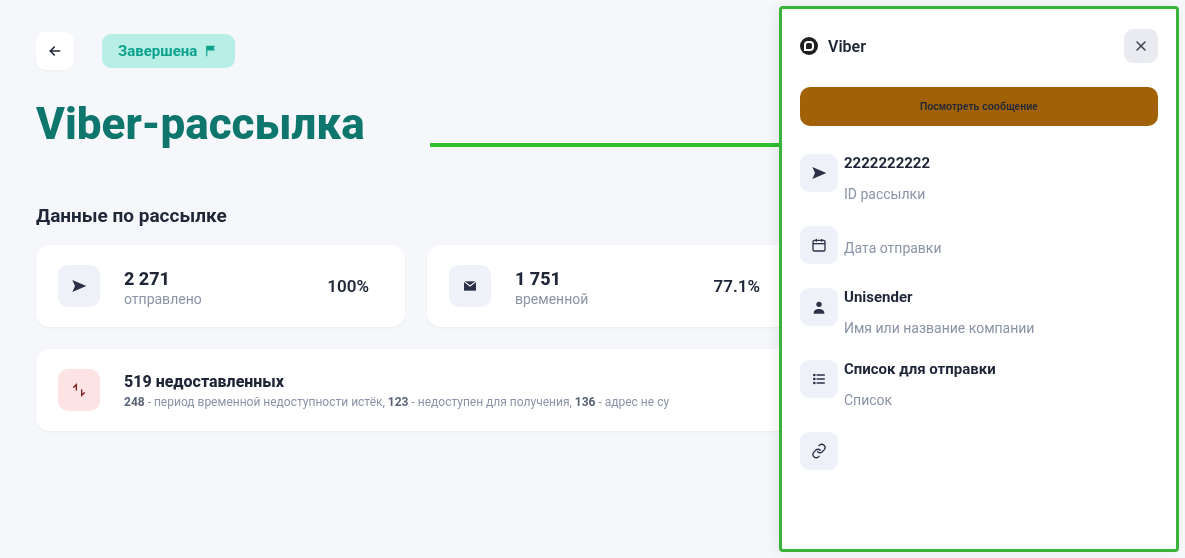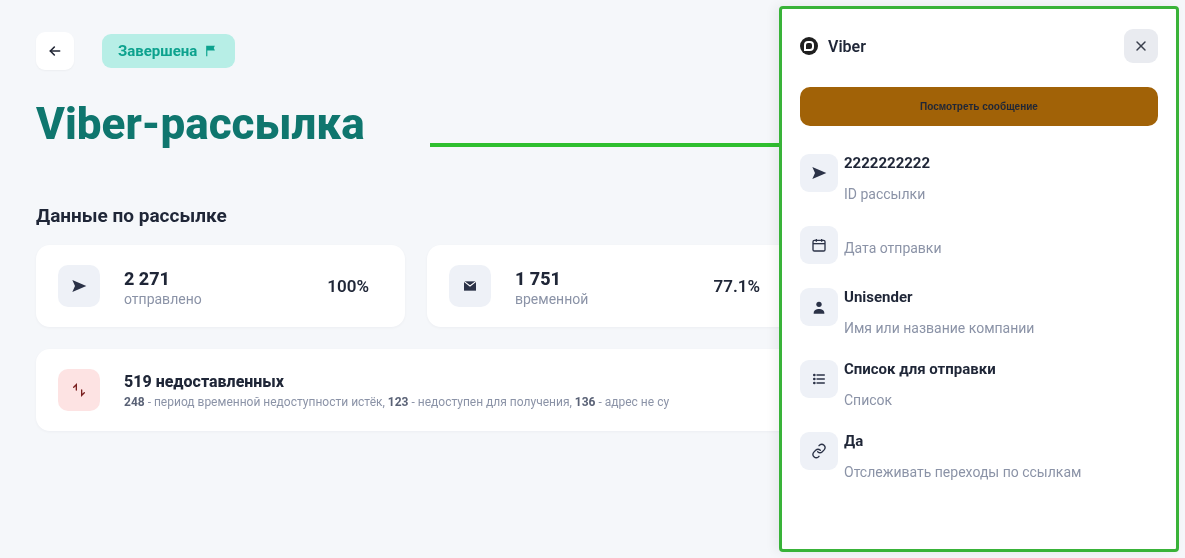--- a/index.html
+++ b/index.html
@@ -285,19 +285,15 @@
       </div>
     </div>
 
     <div class="info-row">
       <div class="icon-box">
         <svg class="ico" viewBox="0 0 24 24" fill="none" stroke="currentColor" stroke-width="2" stroke-linecap="round">
             <path d="M10 13a5 5 0 0 0 7 0l3-3a5 5 0 0 0-7-7l-1 1"></path>
             <path d="M14 11a5 5 0 0 0-7 0l-3 3a5 5 0 0 0 7 7l1-1"></path>
           </svg>
       </div>
-      <div class="info-texts">
-        <span class="info-val">Да</span>
-        <span class="info-label">Отслеживать переходы по ссылкам</span>
-      </div>
     </div>
   </div>
 </div>
 
 </body></html>

